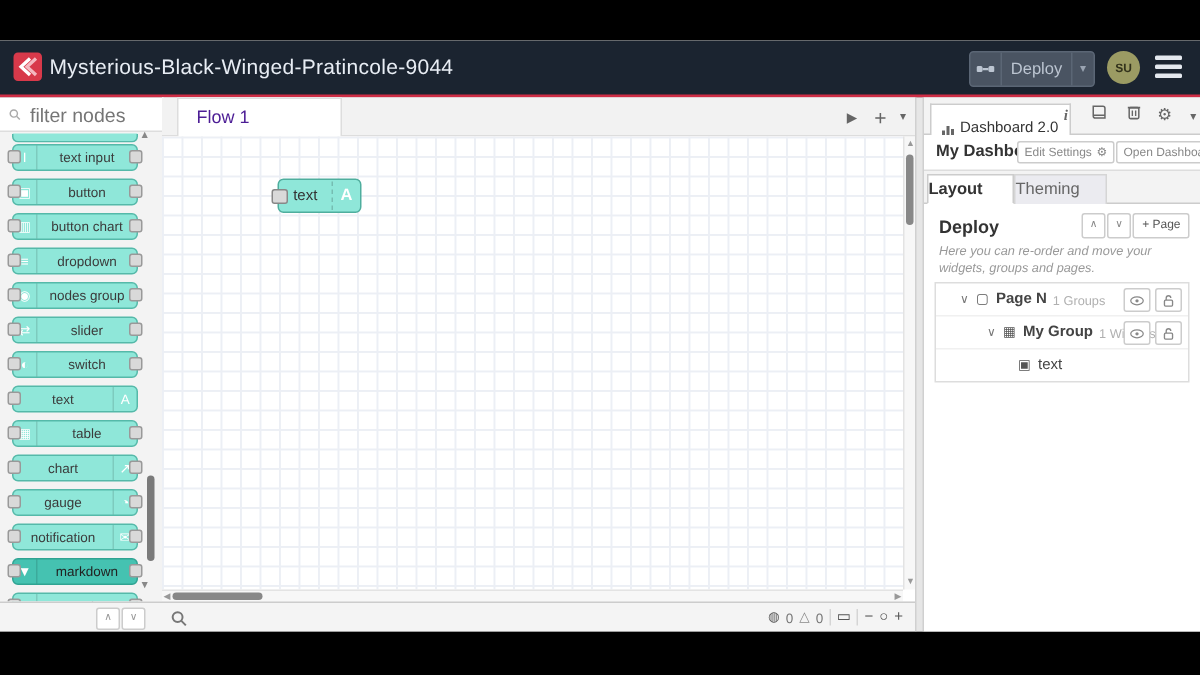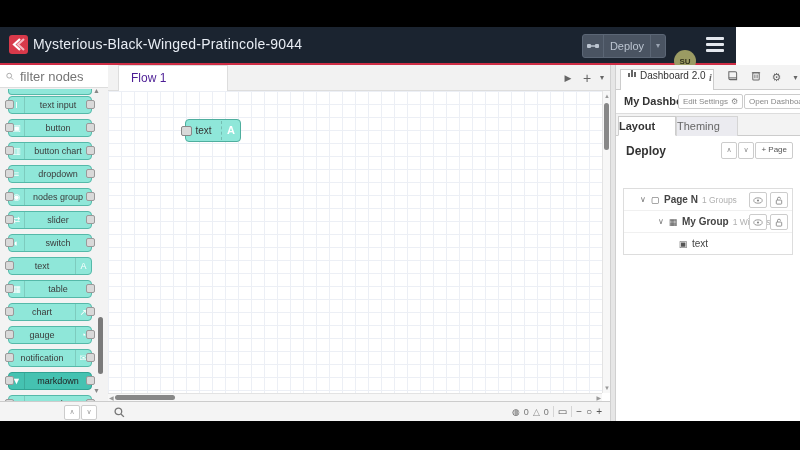--- a/index.html
+++ b/index.html
@@ -1,30 +1,30 @@
 <!DOCTYPE html>
 <html><head>
 <meta charset="utf-8">
 <style>
   html,body{margin:0;padding:0;background:#000;}
   body{width:800px;height:450px;position:relative;overflow:hidden;
        font-family:"Liberation Sans","DejaVu Sans",sans-serif;-webkit-font-smoothing:antialiased;}
   .app{position:absolute;top:27px;left:0;width:800px;height:394px;background:#fff;overflow:hidden;}
 
   
-  .hd{position:absolute;top:0;left:0;width:736px;height:36px;background:#1b2430;border-bottom:2px solid #cf2d45;}
+  .hd{position:absolute;top:0;left:0;width:800px;height:36px;background:#1b2430;border-bottom:2px solid #cf2d45;}
   .logo{position:absolute;left:9px;top:8px;width:19px;height:19px;border-radius:3px;background:#d8394a;}
   .logo svg{position:absolute;left:0;top:0;}
   .hd-title{position:absolute;left:33px;top:9px;font-size:14px;color:#e8edf4;letter-spacing:.2px;white-space:nowrap;}
   .deploy{position:absolute;right:70px;top:7px;width:82px;height:22px;background:#4a5462;border:1px solid #5b6675;border-radius:3px;display:flex;align-items:center;}
   .deploy-ic{width:20px;height:100%;display:flex;align-items:center;justify-content:center;border-right:1px solid #5b6675;}
   .deploy-lb{flex:1;text-align:center;font-size:11px;color:#bcc5d1;}
   .deploy-cr{width:14px;font-size:8px;color:#9aa4b2;border-left:1px solid #5b6675;text-align:center;height:100%;line-height:22px;}
   .avatar{position:absolute;right:40px;top:7px;width:22px;height:22px;border-radius:50%;background:#9b9b63;
-          display:flex;align-items:center;justify-content:center;font-size:8px;font-weight:bold;color:#33331c;margin-top:16px;}
+          display:flex;align-items:center;justify-content:center;font-size:8px;font-weight:bold;color:#33331c;}
   .burger{position:absolute;right:12px;top:10px;width:18px;height:15px;display:flex;flex-direction:column;justify-content:space-between;cursor:pointer;}
   .burger i{display:block;height:3px;background:#e4e8ee;border-radius:1px;}
 
   
   .palette{position:absolute;top:38px;left:0;width:108px;height:336px;background:#f3f3f3;border-right:1px solid #ddd;overflow:hidden;}
   .psearch{position:absolute;top:0;left:0;right:0;height:23px;background:#fff;border-bottom:1px solid #ddd;display:flex;align-items:center;padding:0 6px;box-sizing:border-box;}
   .psearch input{border:0;outline:0;width:80px;font-size:13px;color:#666;background:transparent;margin-left:4px;font-family:inherit;}
   .pn{position:absolute;left:8px;width:82px;height:16px;background:#8fe7d9;border:1px solid #55b9a9;border-radius:4px;
       display:flex;align-items:center;font-size:9px;color:#3b3b3b;cursor:grab;}
   .pn .pic{width:15px;text-align:center;color:#fff;font-size:9px;line-height:16px;flex:0 0 auto;}
@@ -59,21 +59,21 @@
   .hthumb{position:absolute;left:7px;top:1px;width:60px;height:5px;background:#888;border-radius:3px;}
   .sarrow{position:absolute;font-size:6px;color:#999;line-height:6px;}
 
   
   .split{position:absolute;top:38px;left:610px;width:6px;height:356px;background:#e6e6e6;border-left:1px solid #d0d0d0;border-right:1px solid #d0d0d0;box-sizing:border-box;cursor:col-resize;}
 
   
   .sb{position:absolute;top:38px;left:616px;width:184px;height:356px;background:#fff;}
   .sb-hdr{position:absolute;top:0;left:0;right:0;height:25px;background:#f3f3f3;border-bottom:1px solid #ccc;box-sizing:border-box;}
   .sb-tab{position:absolute;left:4px;top:4px;height:21px;background:#fff;border:1px solid #ccc;border-bottom:none;
-          display:flex;align-items:flex-start;padding:0 7px;font-size:10px;color:#333;}
+          display:flex;align-items:flex-end;padding:0 7px;font-size:10px;color:#333;}
   .minibars{display:inline-flex;align-items:flex-end;gap:1px;margin-right:4px;}
   .minibars i{display:block;width:2px;background:#666;}
   .sbtn{position:absolute;top:4px;width:17px;height:17px;text-align:center;line-height:17px;color:#666;font-size:10px;cursor:pointer;}
   .sb-dash{position:absolute;top:25px;left:0;right:0;height:24px;background:#fff;border-bottom:1px solid #ddd;box-sizing:border-box;}
   .sb-dash-name{position:absolute;left:8px;top:5px;font-size:11px;font-weight:bold;color:#333;}
   .chipbtn{position:absolute;top:4px;height:15px;background:#fff;border:1px solid #ccc;border-radius:2px;font-size:8px;color:#888;
            display:flex;align-items:center;padding:0 4px;box-sizing:border-box;cursor:pointer;white-space:nowrap;}
   .sb-tabs{position:absolute;top:49px;left:0;right:0;height:22px;background:#f3f3f3;border-bottom:1px solid #ccc;box-sizing:border-box;}
   .lt-tab{position:absolute;top:2px;height:20px;box-sizing:border-box;font-size:11px;line-height:19px;text-align:left;cursor:pointer;}
   .lt-tab.on{background:#fff;border:1px solid #ccc;border-bottom:1px solid #fff;color:#333;font-weight:bold;z-index:2;}
@@ -327,20 +327,21 @@
 
     <div class="sb-body">
       <span class="pg-title">Deploy</span>
       <span class="sqbtn" style="right:63px;">
         <span>∧</span>
       </span>
       <span class="sqbtn" style="right:46px;">
         <span>∨</span>
       </span>
       <span class="addpage">+ Page</span>
+      <div class="pg-desc">Here you can re-order and move your widgets, groups and pages.</div>
 
       <div class="tree">
         <div class="trow" style="padding-left:14px;">
           <span class="tchev">∨</span>
           <span class="tico">▢</span>
           <span class="tlabel">Page N</span>
           <span class="tcount">1 Groups</span>
           <span class="trbtns">
             <span class="tb">
               <svg width="10" height="7" viewBox="0 0 12 8">

